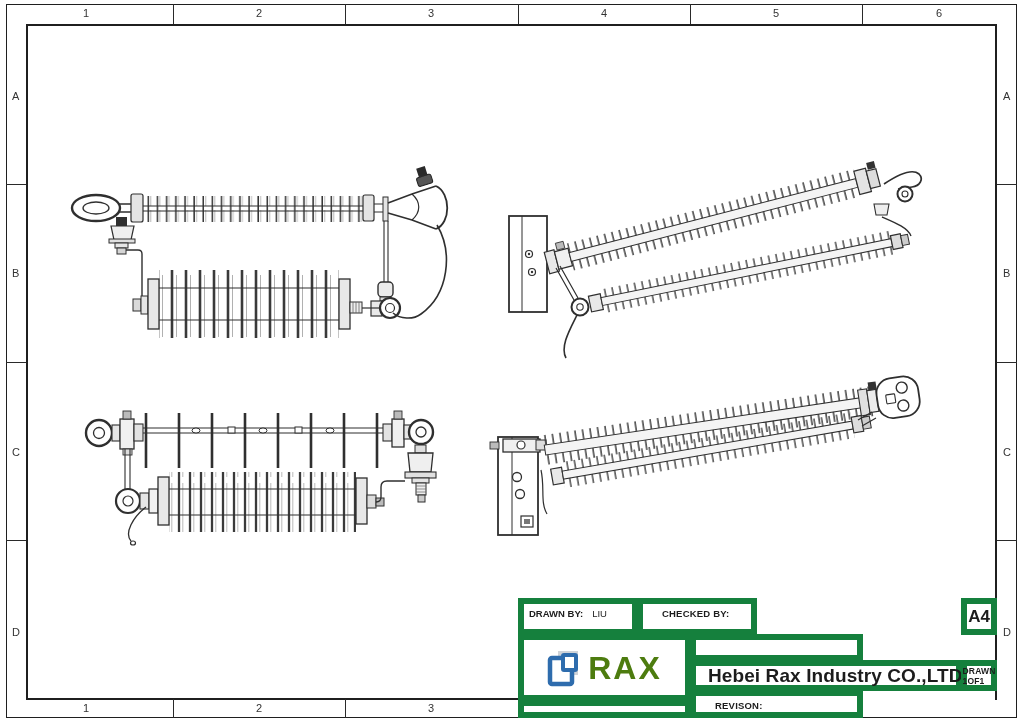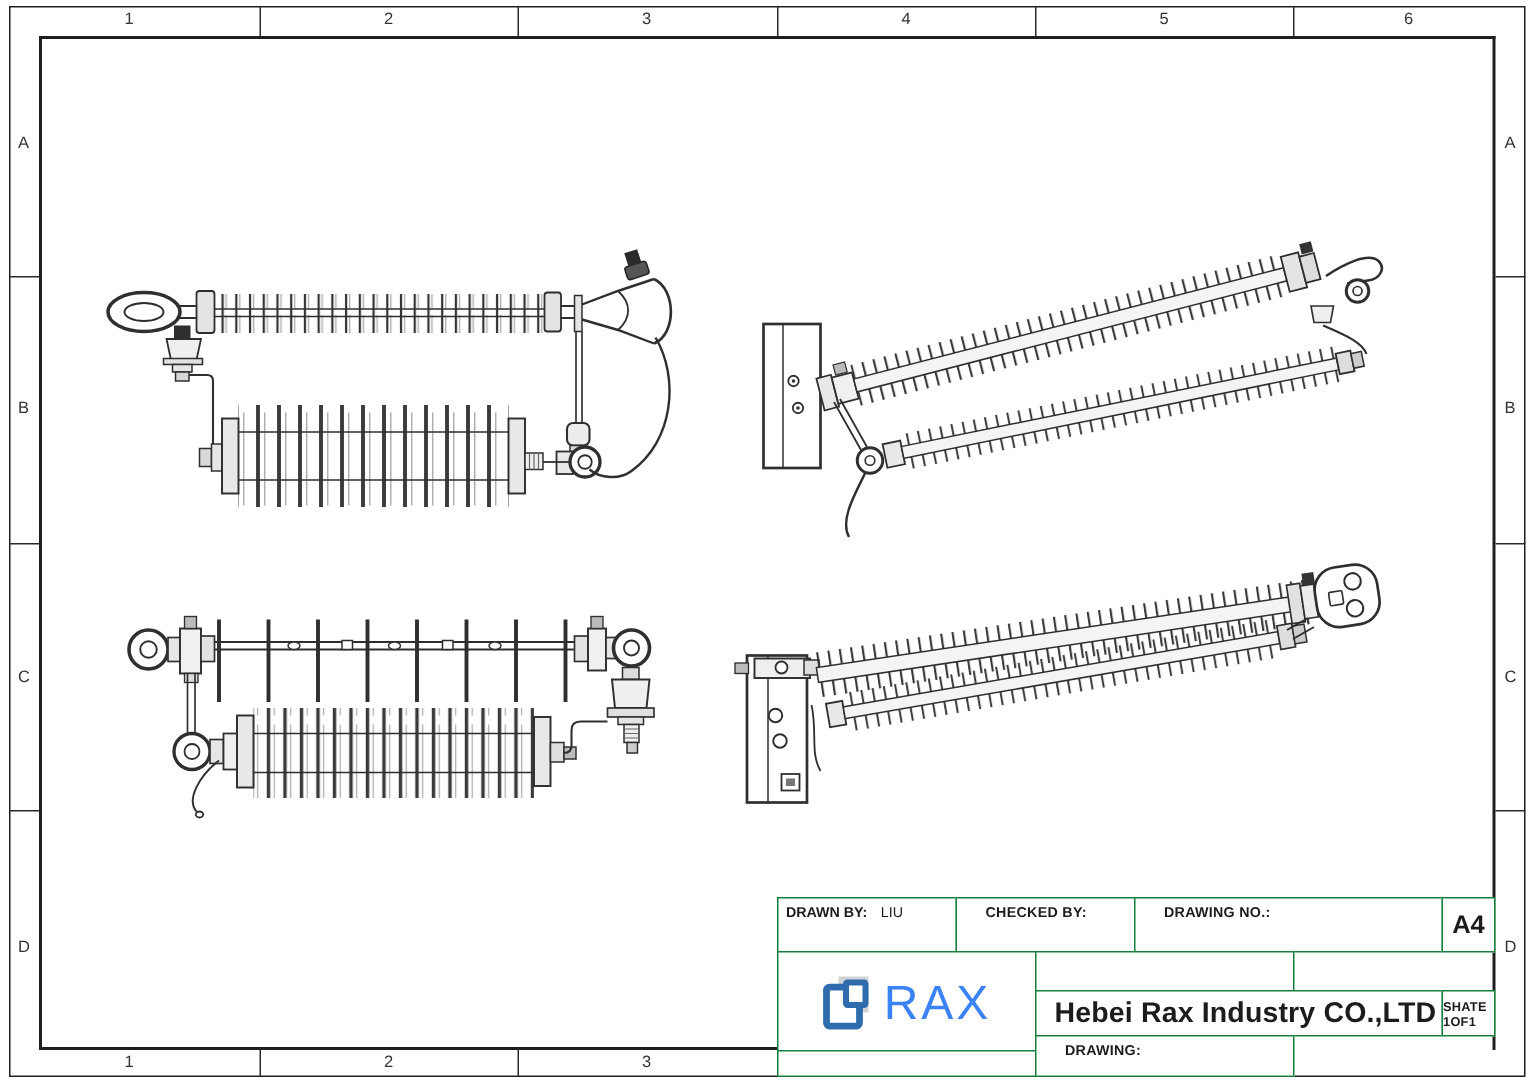--- a/index.html
+++ b/index.html
@@ -12,34 +12,34 @@
   .ib.top{left:26px;top:24px;width:971px;height:2px;}
   .ib.left{left:26px;top:24px;width:2px;height:676px;}
   .ib.right{left:995px;top:24px;width:2px;height:676px;}
   .ib.bottom{left:26px;top:698px;width:494px;height:2px;}
   .tickv{position:absolute;width:1px;background:#2a2a2a;}
   .tickh{position:absolute;height:1px;background:#2a2a2a;}
   .glabel{position:absolute;font-size:11px;color:#333;line-height:11px;
           transform:translate(-50%,0);}
   .glabel.side{transform:translate(0,-50%);}
   
-  .cell{position:absolute;border:1px solid #15803d;box-sizing:border-box;background:#fff;}
+  .cell{position:absolute;border:6px solid #15803d;box-sizing:border-box;background:#fff;}
   .cell .lbl{position:absolute;left:19px;top:4px;font-size:9.5px;font-weight:700;
              letter-spacing:.2px;white-space:nowrap;}
   .cell .val{font-size:9.5px;font-weight:400;}
   .inline-pair{position:absolute;left:5px;top:4px;display:flex;gap:9px;
                font-size:9.5px;font-weight:700;white-space:nowrap;}
   .a4{display:flex;align-items:center;justify-content:center;
       font-size:17px;font-weight:600;}
   .sheetcell{display:flex;align-items:center;justify-content:center;
       font-size:8.5px;font-weight:700;letter-spacing:.2px;}
   .company{display:flex;align-items:center;padding-left:12px;
       font-size:19px;font-weight:700;letter-spacing:.1px;white-space:nowrap;}
   .logo-cell{display:flex;align-items:center;justify-content:center;gap:7px;}
-  .logo-text{color:#3b82f6;font-size:32px;font-weight:400;letter-spacing:2px;
+  .logo-text{color:#4d7c0f;font-size:32px;font-weight:700;letter-spacing:2px;
              line-height:32px;}
   
   svg.art{position:absolute;left:0;top:0;}
 </style>
 </head>
 <body>
 
 <div class="sheet">
 
   <div class="outer-border"></div>
@@ -262,42 +262,39 @@
 
   <div class="cell" style="left:518px;top:598px;width:120px;height:37px">
     <div class="inline-pair">
       <span>DRAWN BY:</span>
       <span class="val">LIU</span>
     </div>
   </div>
   <div class="cell" style="left:637px;top:598px;width:120px;height:37px">
     <span class="lbl">CHECKED BY:</span>
   </div>
-  <div class="cell" style="left:756px;top:598px;width:206px;height:37px">
-    <span class="lbl">DRAWING NO.:</span>
-  </div>
   <div class="cell a4" style="left:961px;top:598px;width:36px;height:37px">
     <span>A4</span>
   </div>
 
   <div class="cell logo-cell" style="left:518px;top:634px;width:173px;height:67px">
     <svg width="34" height="38" viewBox="0 0 34 38">
       <rect x="11" y="2" width="20" height="24" fill="#cfd3d8"></rect>
       <rect x="3" y="9" width="22" height="26" rx="2" fill="#ffffff" stroke="#2e6cad" stroke-width="4.5"></rect>
       <rect x="16" y="6" width="13" height="15" rx="1" fill="#ffffff" stroke="#2e6cad" stroke-width="4"></rect>
     </svg>
     <span class="logo-text">RAX</span>
   </div>
   <div class="cell" style="left:690px;top:634px;width:173px;height:27px"></div>
 
   <div class="cell company" style="left:690px;top:660px;width:272px;height:31px">
     <span>Hebei Rax Industry CO.,LTD</span>
   </div>
   <div class="cell sheetcell" style="left:961px;top:660px;width:36px;height:31px">
-    <span>SHATE 1OF1</span>
+    <span>DRAWN 1OF1</span>
   </div>
 
   <div class="cell" style="left:518px;top:700px;width:173px;height:18px"></div>
   <div class="cell" style="left:690px;top:690px;width:173px;height:28px">
-    <span class="lbl">DRAWING:</span>
+    <span class="lbl">REVISON:</span>
   </div>
 
 </div>
 
 </body></html>

